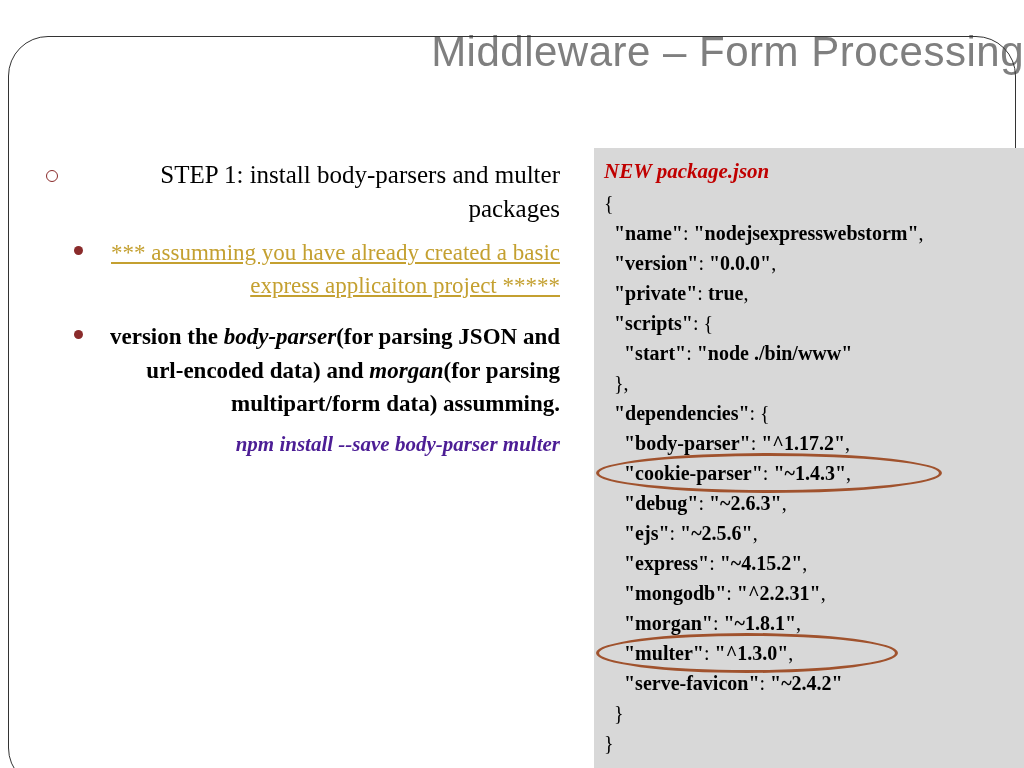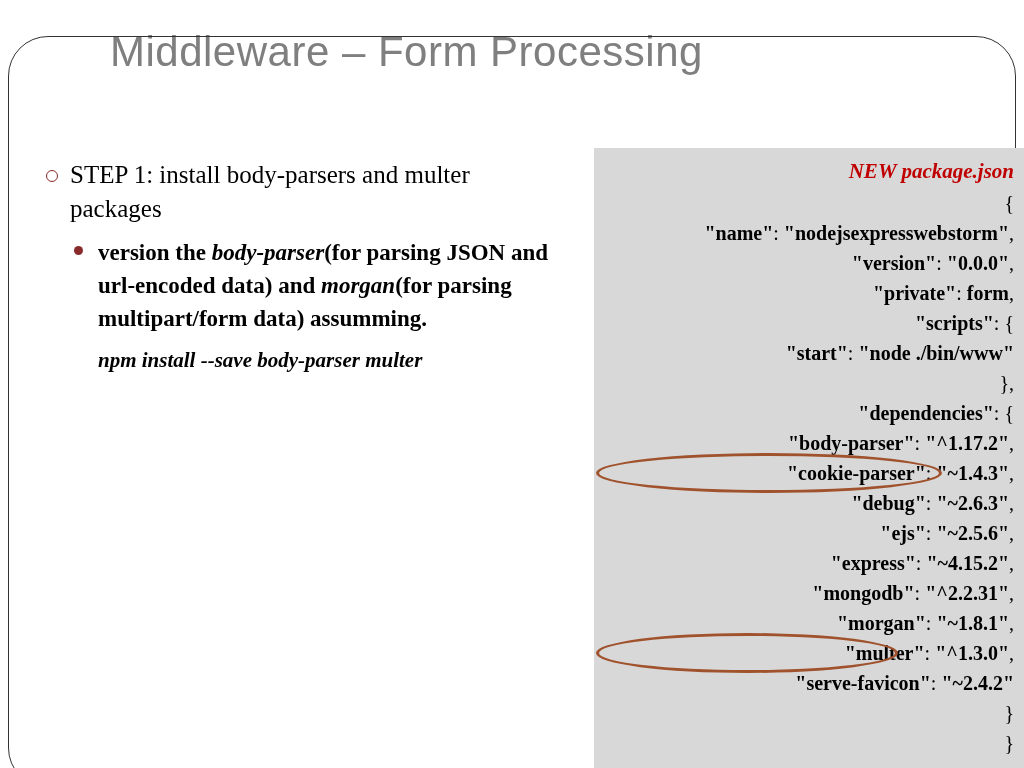--- a/index.html
+++ b/index.html
@@ -1,61 +1,62 @@
 <!DOCTYPE html>
 <html><head>
 <meta charset="utf-8">
 <style>
 body { margin:0; padding:0; font-family:Georgia,'Times New Roman',serif; background:#fff; }
 .slide { width:1024px; height:768px; position:relative; box-sizing:border-box; }
 .frame { position:absolute; top:8px; left:8px; right:8px; bottom:8px; border:1.5px solid #333; border-radius:40px; }
-.title { font-family:'Century Gothic',Futura,Arial,sans-serif; font-size:42px; color:#7f7f7f; font-weight:400; margin:28px 0 0 110px; letter-spacing:0.5px; }
+.title { font-family:'Century Gothic',Futura,Arial,sans-serif; font-size:42px; color:#7f7f7f; font-weight:400; margin:28px 0 0 110px; letter-spacing:0.5px;text-align:right; }
 .content { position:absolute; top:130px; left:40px; width:520px; }
-ul.top { list-style:none; padding:0; margin:0; }
+ul.top { list-style:none; padding:0; margin:0;text-align:right; }
 ul.top > li { position:relative; padding-left:30px; margin-bottom:8px; font-size:25px; line-height:1.35; color:#000; }
 ul.top > li::before { content:''; position:absolute; left:6px; top:12px; width:10px; height:10px; border-radius:50%; background:#fff; border:1.5px solid #8a2b2b; }
 ul.sub { list-style:none; padding:0; margin:10px 0 0 0; }
 ul.sub > li { position:relative; padding-left:28px; margin-bottom:18px; font-size:23px; line-height:1.45; color:#000; }
 ul.sub > li::before { content:''; position:absolute; left:4px; top:10px; width:9px; height:9px; border-radius:50%; background:#8a2b2b; }
 .link { color:#c4a030; text-decoration:underline; }
 .bold { font-weight:bold; }
 .italic { font-style:italic; }
-.cmd { color:#000000; font-weight:bold; font-style:italic; font-size:21px; margin-left:28px; margin-top:-8px; }
-.codebox { position:absolute; top:120px; right:0; width:430px; height:620px; background:#d8d8d8; padding:8px 10px; box-sizing:border-box; font-family:Georgia,serif; font-size:20px; line-height:1.5; overflow:hidden;text-align:right; }
+.cmd { color:#4c1d95; font-weight:bold; font-style:italic; font-size:21px; margin-left:28px; margin-top:-8px; }
+.codebox { position:absolute; top:120px; right:0; width:430px; height:620px; background:#d8d8d8; padding:8px 10px; box-sizing:border-box; font-family:Georgia,serif; font-size:20px; line-height:1.5; overflow:hidden; }
 .codebox .hdr { color:#c00000; font-weight:bold; font-style:italic; font-size:21px; }
 .codebox .k { font-weight:bold; }
 .ellipse { position:absolute; border:3px solid #a0522d; border-radius:50%; pointer-events:none; }
 .ell1 { top:425px; right:82px; width:340px; height:34px; }
 .ell2 { top:605px; right:126px; width:296px; height:34px; }
 </style>
 </head>
 <body>
 
 <div class="slide">
   <div class="frame"></div>
   <div class="title">Middleware – Form Processing</div>
 
   <div class="content">
     <ul class="top">
       <li>
         <span>STEP 1: install body-parsers and multer packages</span>
         <ul class="sub">
+          <li><span class="link">*** assumming you have already created a basic express applicaiton project *****</span></li>
           <li class="bold"><span> version the </span><span class="italic">body-parser</span><span>(for parsing JSON and url-encoded data) and </span><span class="italic">morgan</span><span>(for parsing multipart/form data) assumming.</span></li>
         </ul>
         <div class="cmd">npm install --save body-parser multer</div>
       </li>
     </ul>
   </div>
 
   <div class="codebox">
     <div class="hdr">NEW package.json</div>
     <div>{</div>
     <div style="white-space:pre"><span class="k">  "name"</span><span>: </span><span class="k">"nodejsexpresswebstorm"</span><span>,</span></div>
     <div style="white-space:pre"><span class="k">  "version"</span><span>: </span><span class="k">"0.0.0"</span><span>,</span></div>
-    <div style="white-space:pre"><span class="k">  "private"</span><span>: </span><span class="k">form</span><span>,</span></div>
+    <div style="white-space:pre"><span class="k">  "private"</span><span>: </span><span class="k">true</span><span>,</span></div>
     <div style="white-space:pre"><span class="k">  "scripts"</span><span>: {</span></div>
     <div style="white-space:pre"><span class="k">    "start"</span><span>: </span><span class="k">"node ./bin/www"</span></div>
     <div style="white-space:pre">  },</div>
     <div style="white-space:pre"><span class="k">  "dependencies"</span><span>: {</span></div>
     <div style="white-space:pre"><span class="k">    "body-parser"</span><span>: </span><span class="k">"^1.17.2"</span><span>,</span></div>
     <div style="white-space:pre"><span class="k">    "cookie-parser"</span><span>: </span><span class="k">"~1.4.3"</span><span>,</span></div>
     <div style="white-space:pre"><span class="k">    "debug"</span><span>: </span><span class="k">"~2.6.3"</span><span>,</span></div>
     <div style="white-space:pre"><span class="k">    "ejs"</span><span>: </span><span class="k">"~2.5.6"</span><span>,</span></div>
     <div style="white-space:pre"><span class="k">    "express"</span><span>: </span><span class="k">"~4.15.2"</span><span>,</span></div>
     <div style="white-space:pre"><span class="k">    "mongodb"</span><span>: </span><span class="k">"^2.2.31"</span><span>,</span></div>

